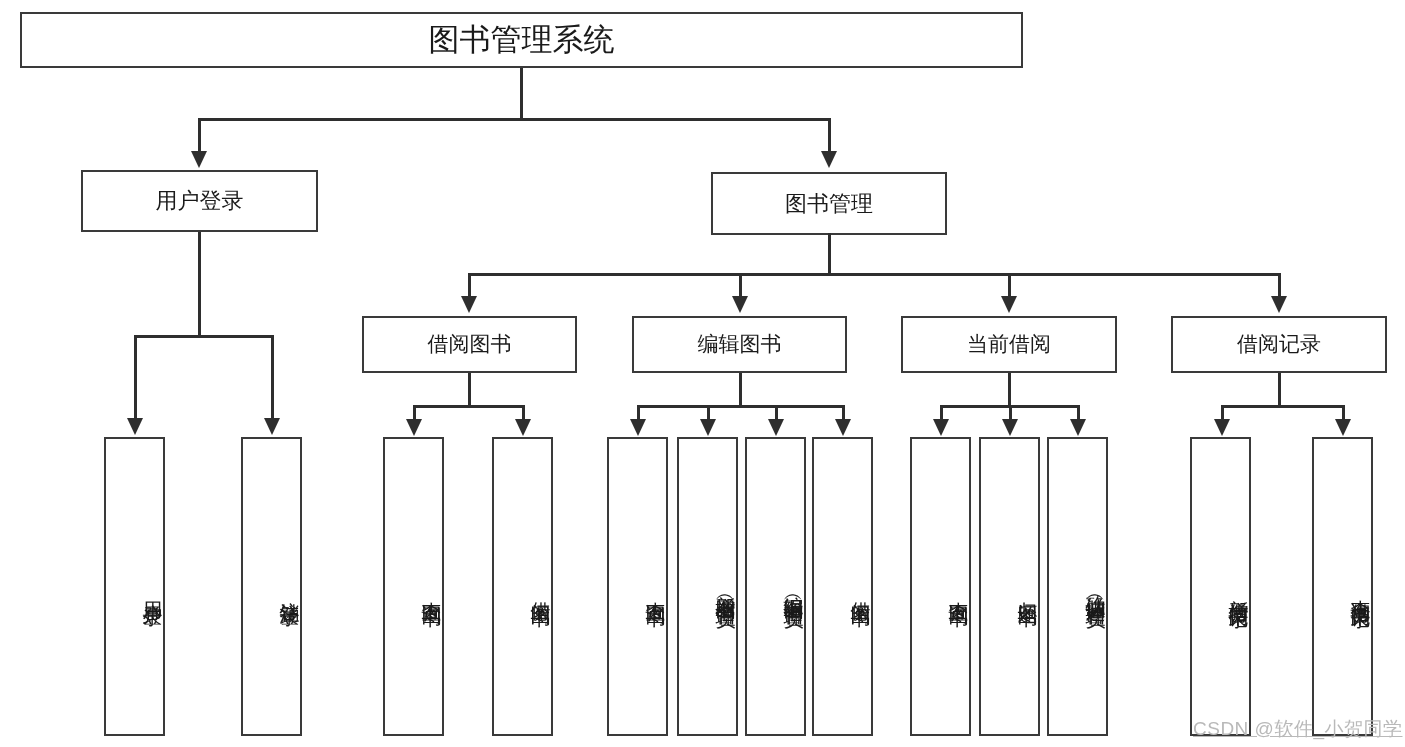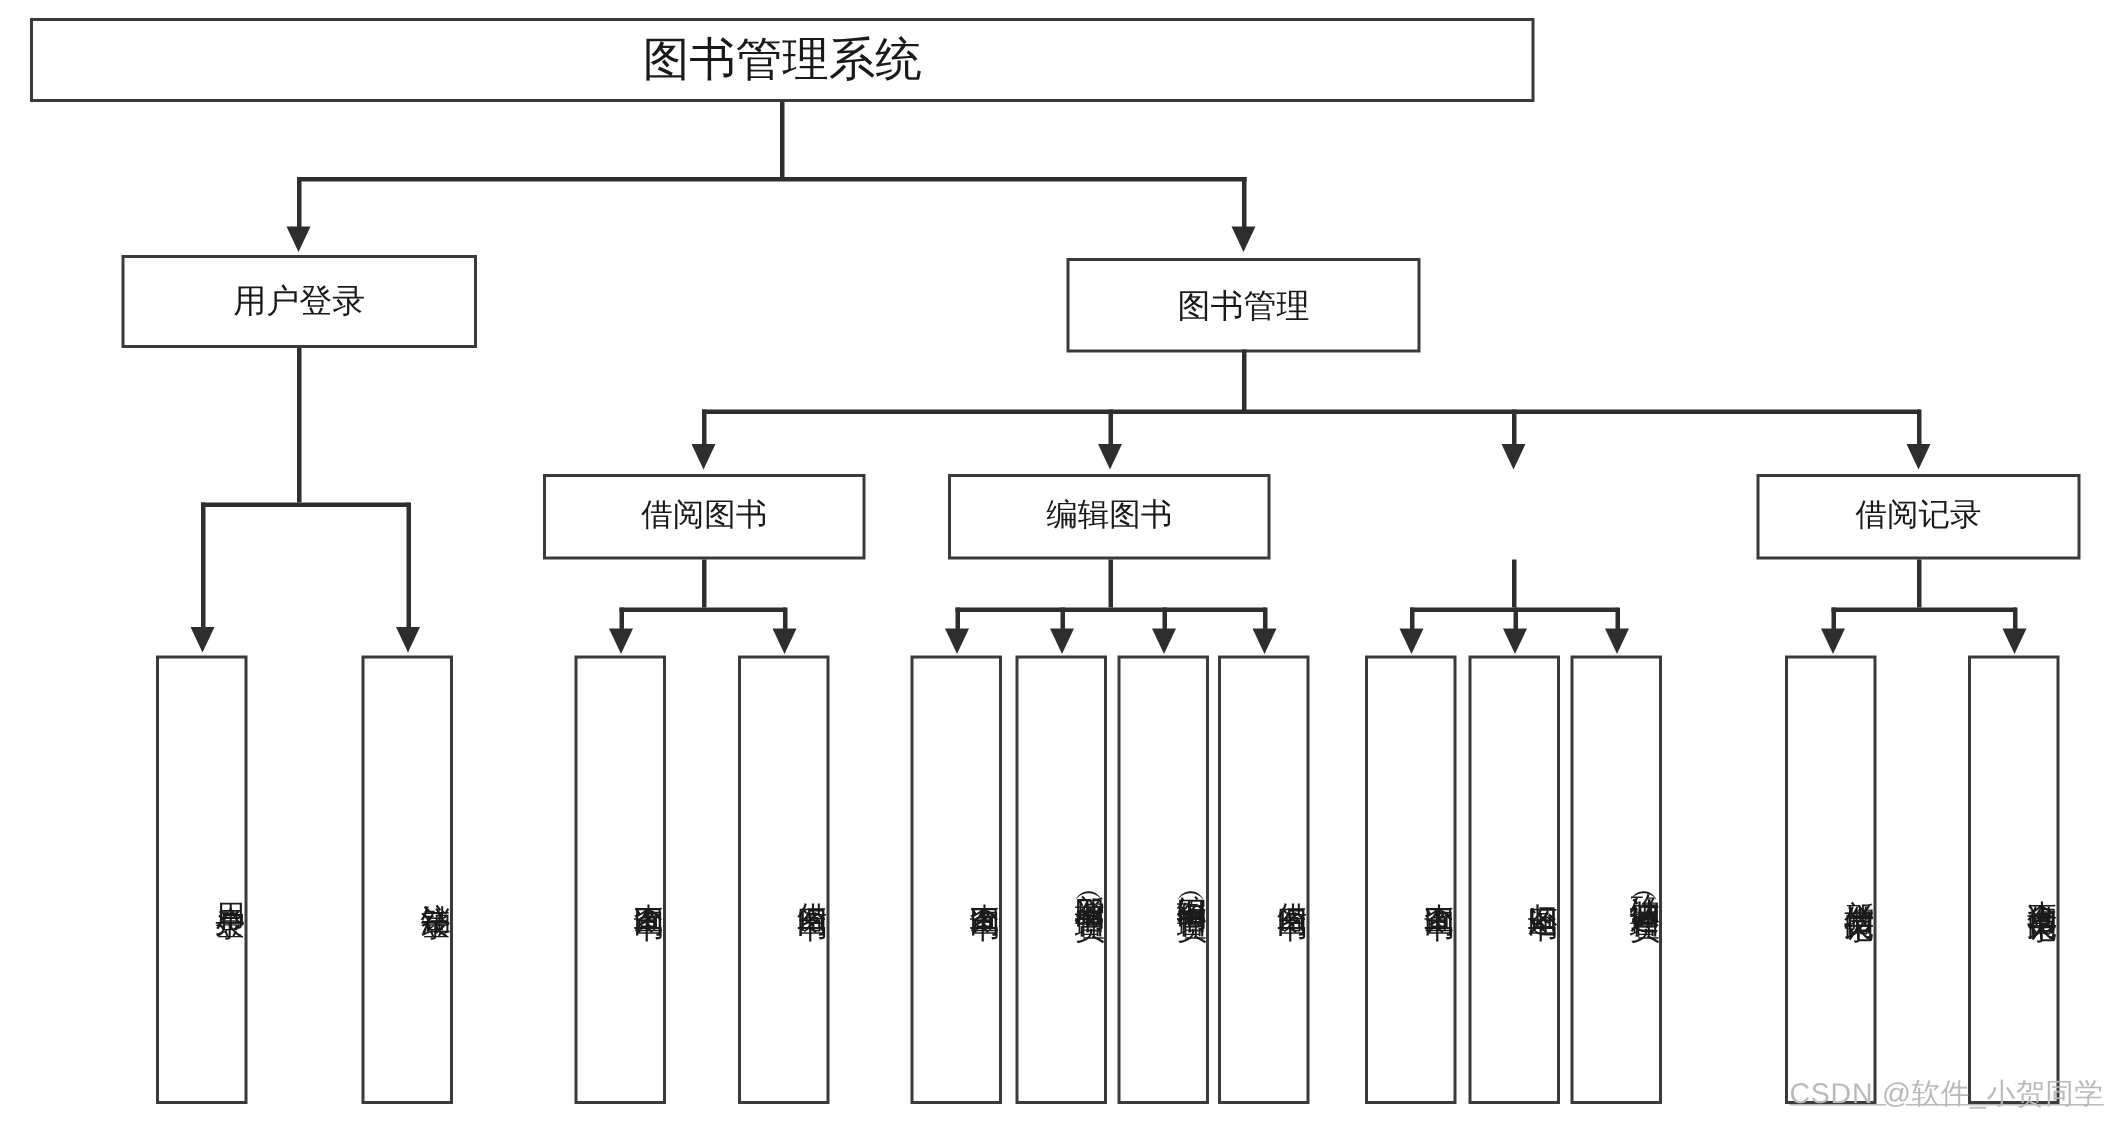--- a/index.html
+++ b/index.html
@@ -116,20 +116,23 @@
   <div class="arrow" style="left:1001px; top:296px;"></div>
   <div class="conn v" style="left:1278px; top:273px; height:30px;"></div>
   <div class="arrow" style="left:1271px; top:296px;"></div>
 
   <div class="node level3" style="left:362px; top:316px; width:215px; height:57px;">
     <span>借阅图书</span>
   </div>
   <div class="node level3" style="left:632px; top:316px; width:215px; height:57px;">
     <span>编辑图书</span>
   </div>
+  <div class="node level3" style="left:901px; top:316px; width:216px; height:57px;">
+    <span>当前借阅</span>
+  </div>
   <div class="node level3" style="left:1171px; top:316px; width:216px; height:57px;">
     <span>借阅记录</span>
   </div>
 
   <div class="conn v" style="left:468px; top:373px; height:32px;"></div>
   <div class="conn h" style="left:413px; top:405px; width:111px;"></div>
   <div class="conn v" style="left:413px; top:405px; height:18px;"></div>
   <div class="arrow" style="left:406px; top:419px;"></div>
   <div class="conn v" style="left:522px; top:405px; height:18px;"></div>
   <div class="arrow" style="left:515px; top:419px;"></div>

